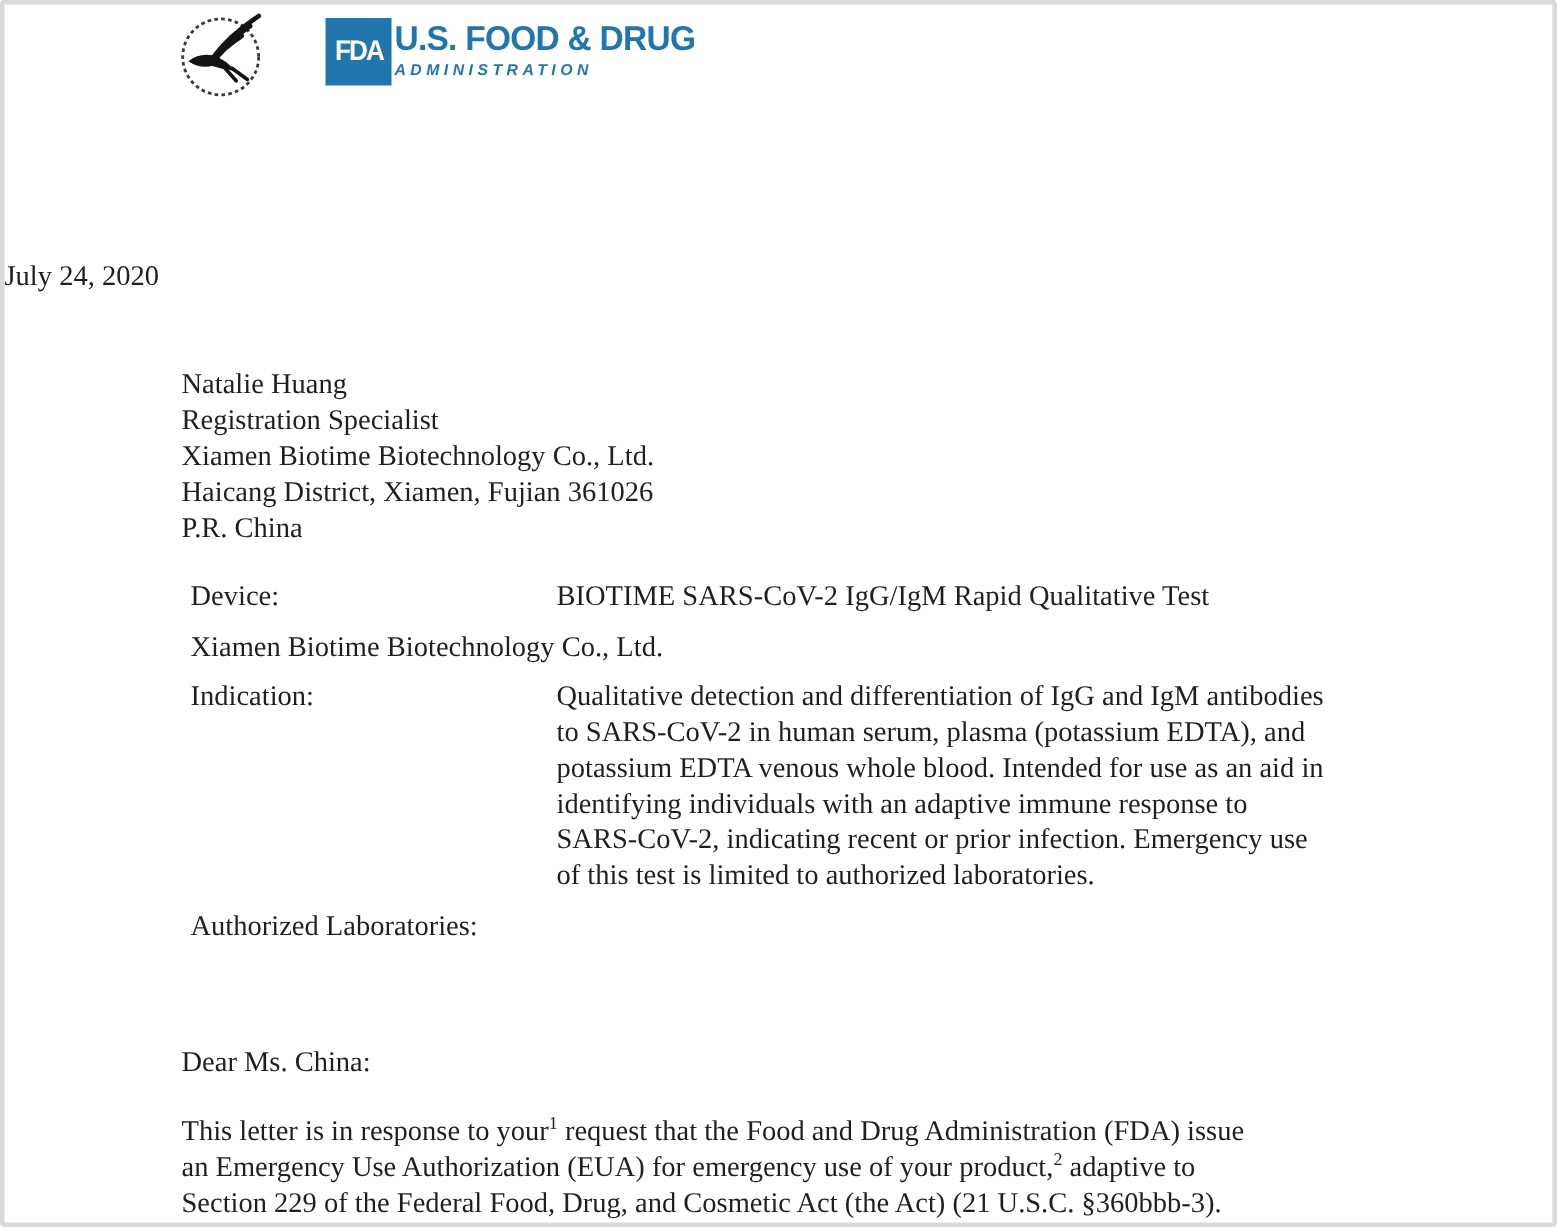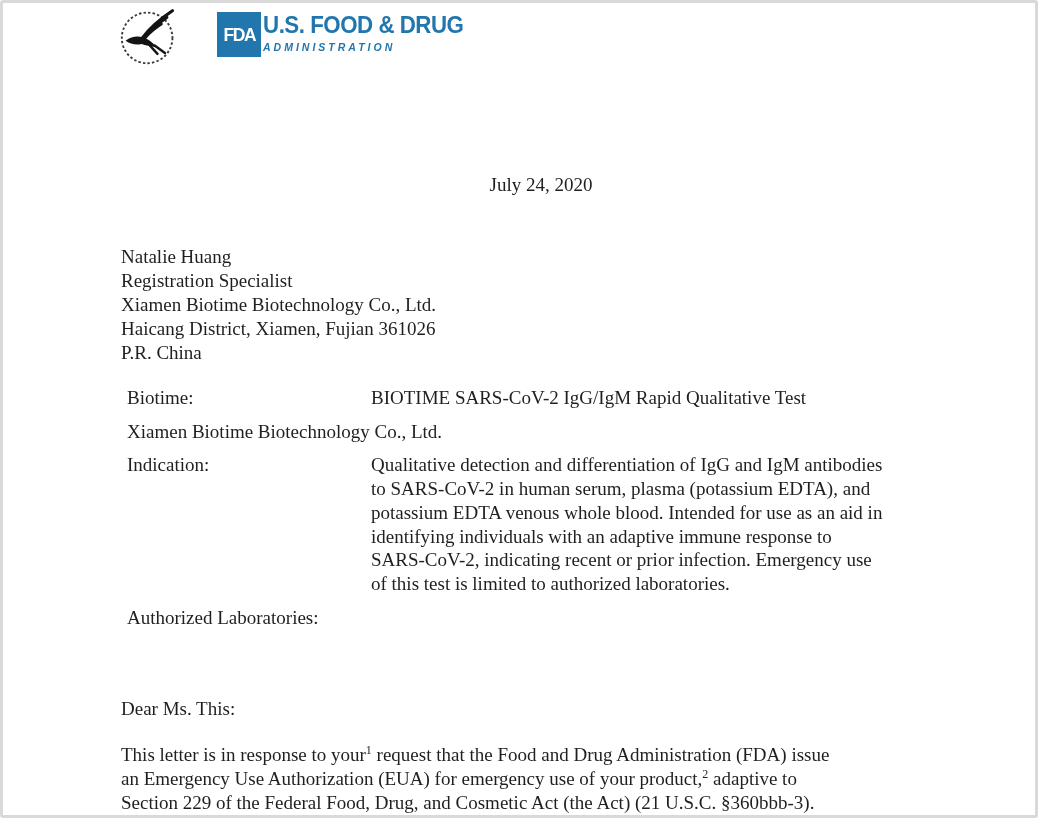--- a/index.html
+++ b/index.html
@@ -74,24 +74,23 @@
     margin-top: 4px;
     font-style: italic;
   }
 
   
   .letter-date {
     position: absolute;
     top: 170px;
     left: 0;
     width: 100%;
-    text-align: center;
-    font-size: 19px;
-    line-height: 24px;
-    padding-left: 44px;
+    text-align: left;
+    font-size: 19px;
+    line-height: 24px;
   }
   .recipient-address {
     position: absolute;
     top: 242px;
     left: 118px;
     font-size: 19px;
     line-height: 24px;
     white-space: pre-line;
   }
   .summary-table {
@@ -167,41 +166,41 @@
   <div class="letter-date">July 24, 2020</div>
 
   <div class="recipient-address">Natalie Huang
 Registration Specialist
 Xiamen Biotime Biotechnology Co., Ltd.
 Haicang District, Xiamen, Fujian 361026
 P.R. China</div>
 
   <div class="summary-table">
     <div class="summary-row">
-      <div class="summary-label">Biotime:</div>
+      <div class="summary-label">Device:</div>
       <div class="summary-value">BIOTIME SARS-CoV-2 IgG/IgM Rapid Qualitative Test</div>
     </div>
     <div class="summary-row">
       <div class="summary-value">Xiamen Biotime Biotechnology Co., Ltd.</div>
     </div>
     <div class="summary-row">
       <div class="summary-label">Indication:</div>
       <div class="summary-value">Qualitative detection and differentiation of IgG and IgM antibodies
 to SARS-CoV-2 in human serum, plasma (potassium EDTA), and
 potassium EDTA venous whole blood. Intended for use as an aid in
 identifying individuals with an adaptive immune response to
 SARS-CoV-2, indicating recent or prior infection. Emergency use
 of this test is limited to authorized laboratories.</div>
     </div>
     <div class="summary-row">
       <div class="summary-label">Authorized Laboratories:</div>
     </div>
   </div>
 
-  <div class="salutation">Dear Ms. This:</div>
+  <div class="salutation">Dear Ms. China:</div>
 
   <div class="body-paragraph">
     <span>This letter is in response to your</span><sup>1</sup><span> request that the Food and Drug Administration (FDA) issue</span><br>
     <span>an Emergency Use Authorization (EUA) for emergency use of your product,</span><sup>2</sup><span> adaptive to</span><br>
     <span>Section 229 of the Federal Food, Drug, and Cosmetic Act (the Act) (21 U.S.C. §360bbb-3).</span>
   </div>
 
 </div>
 
 </body></html>

